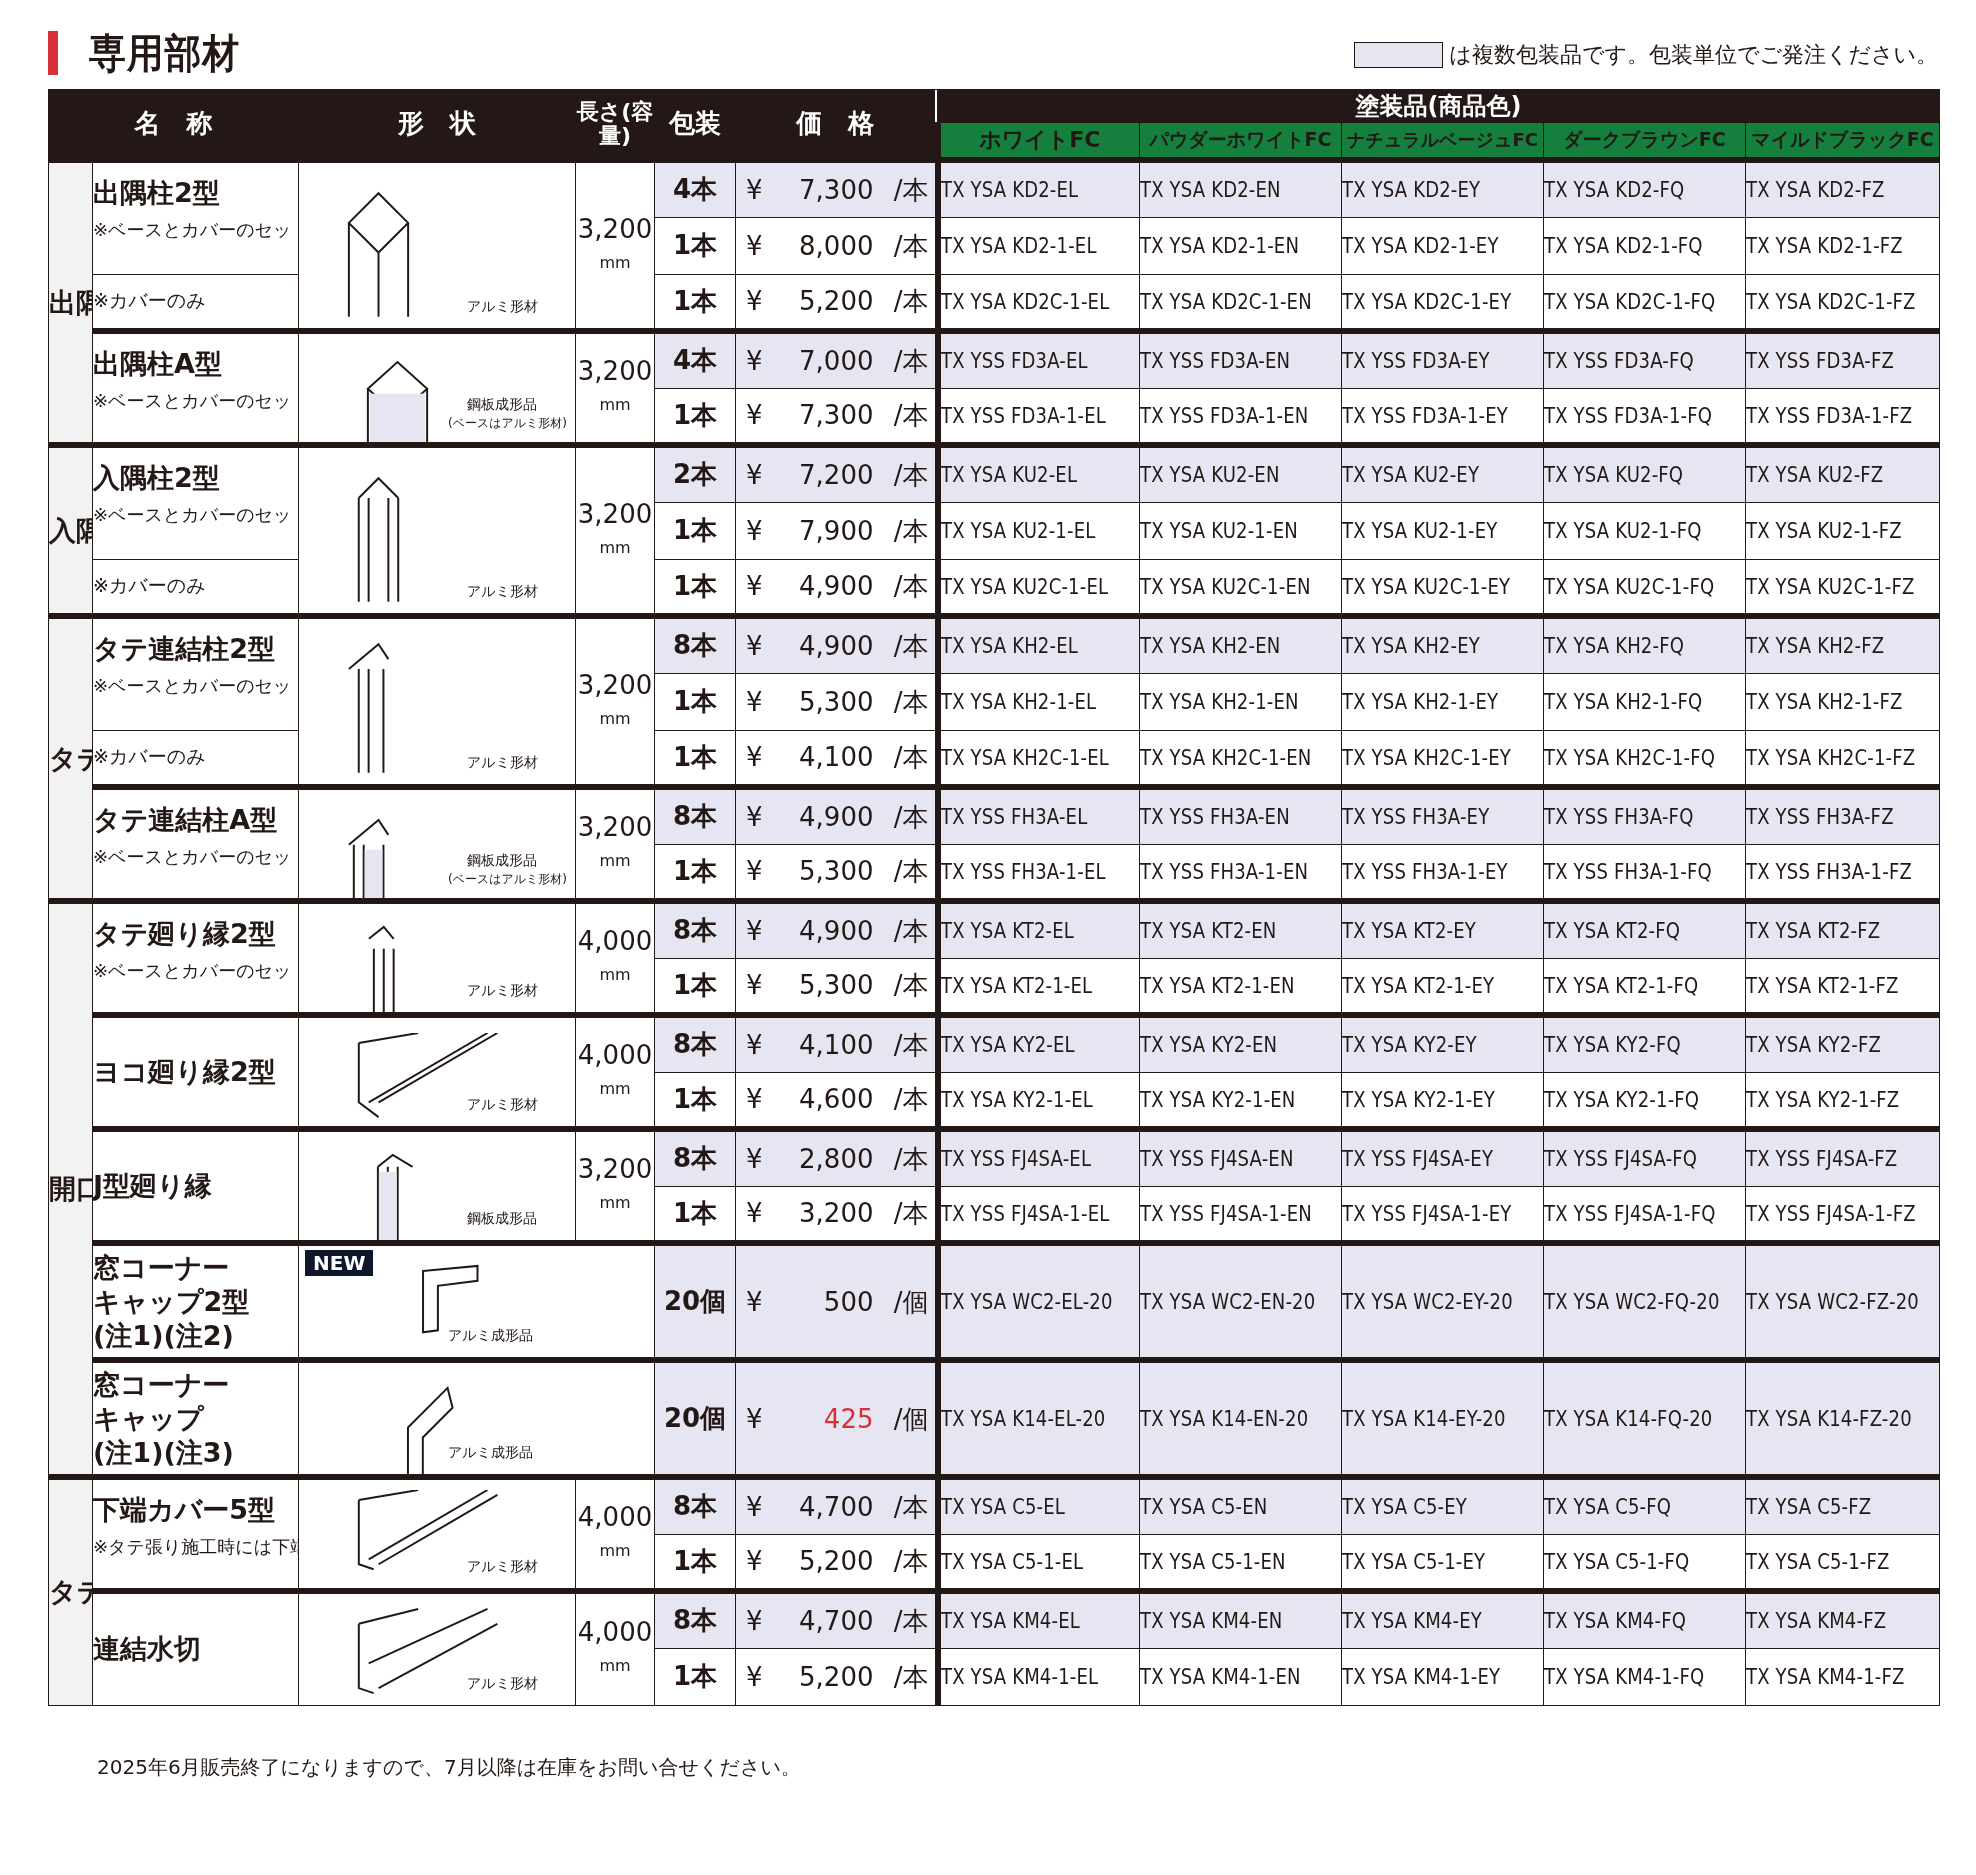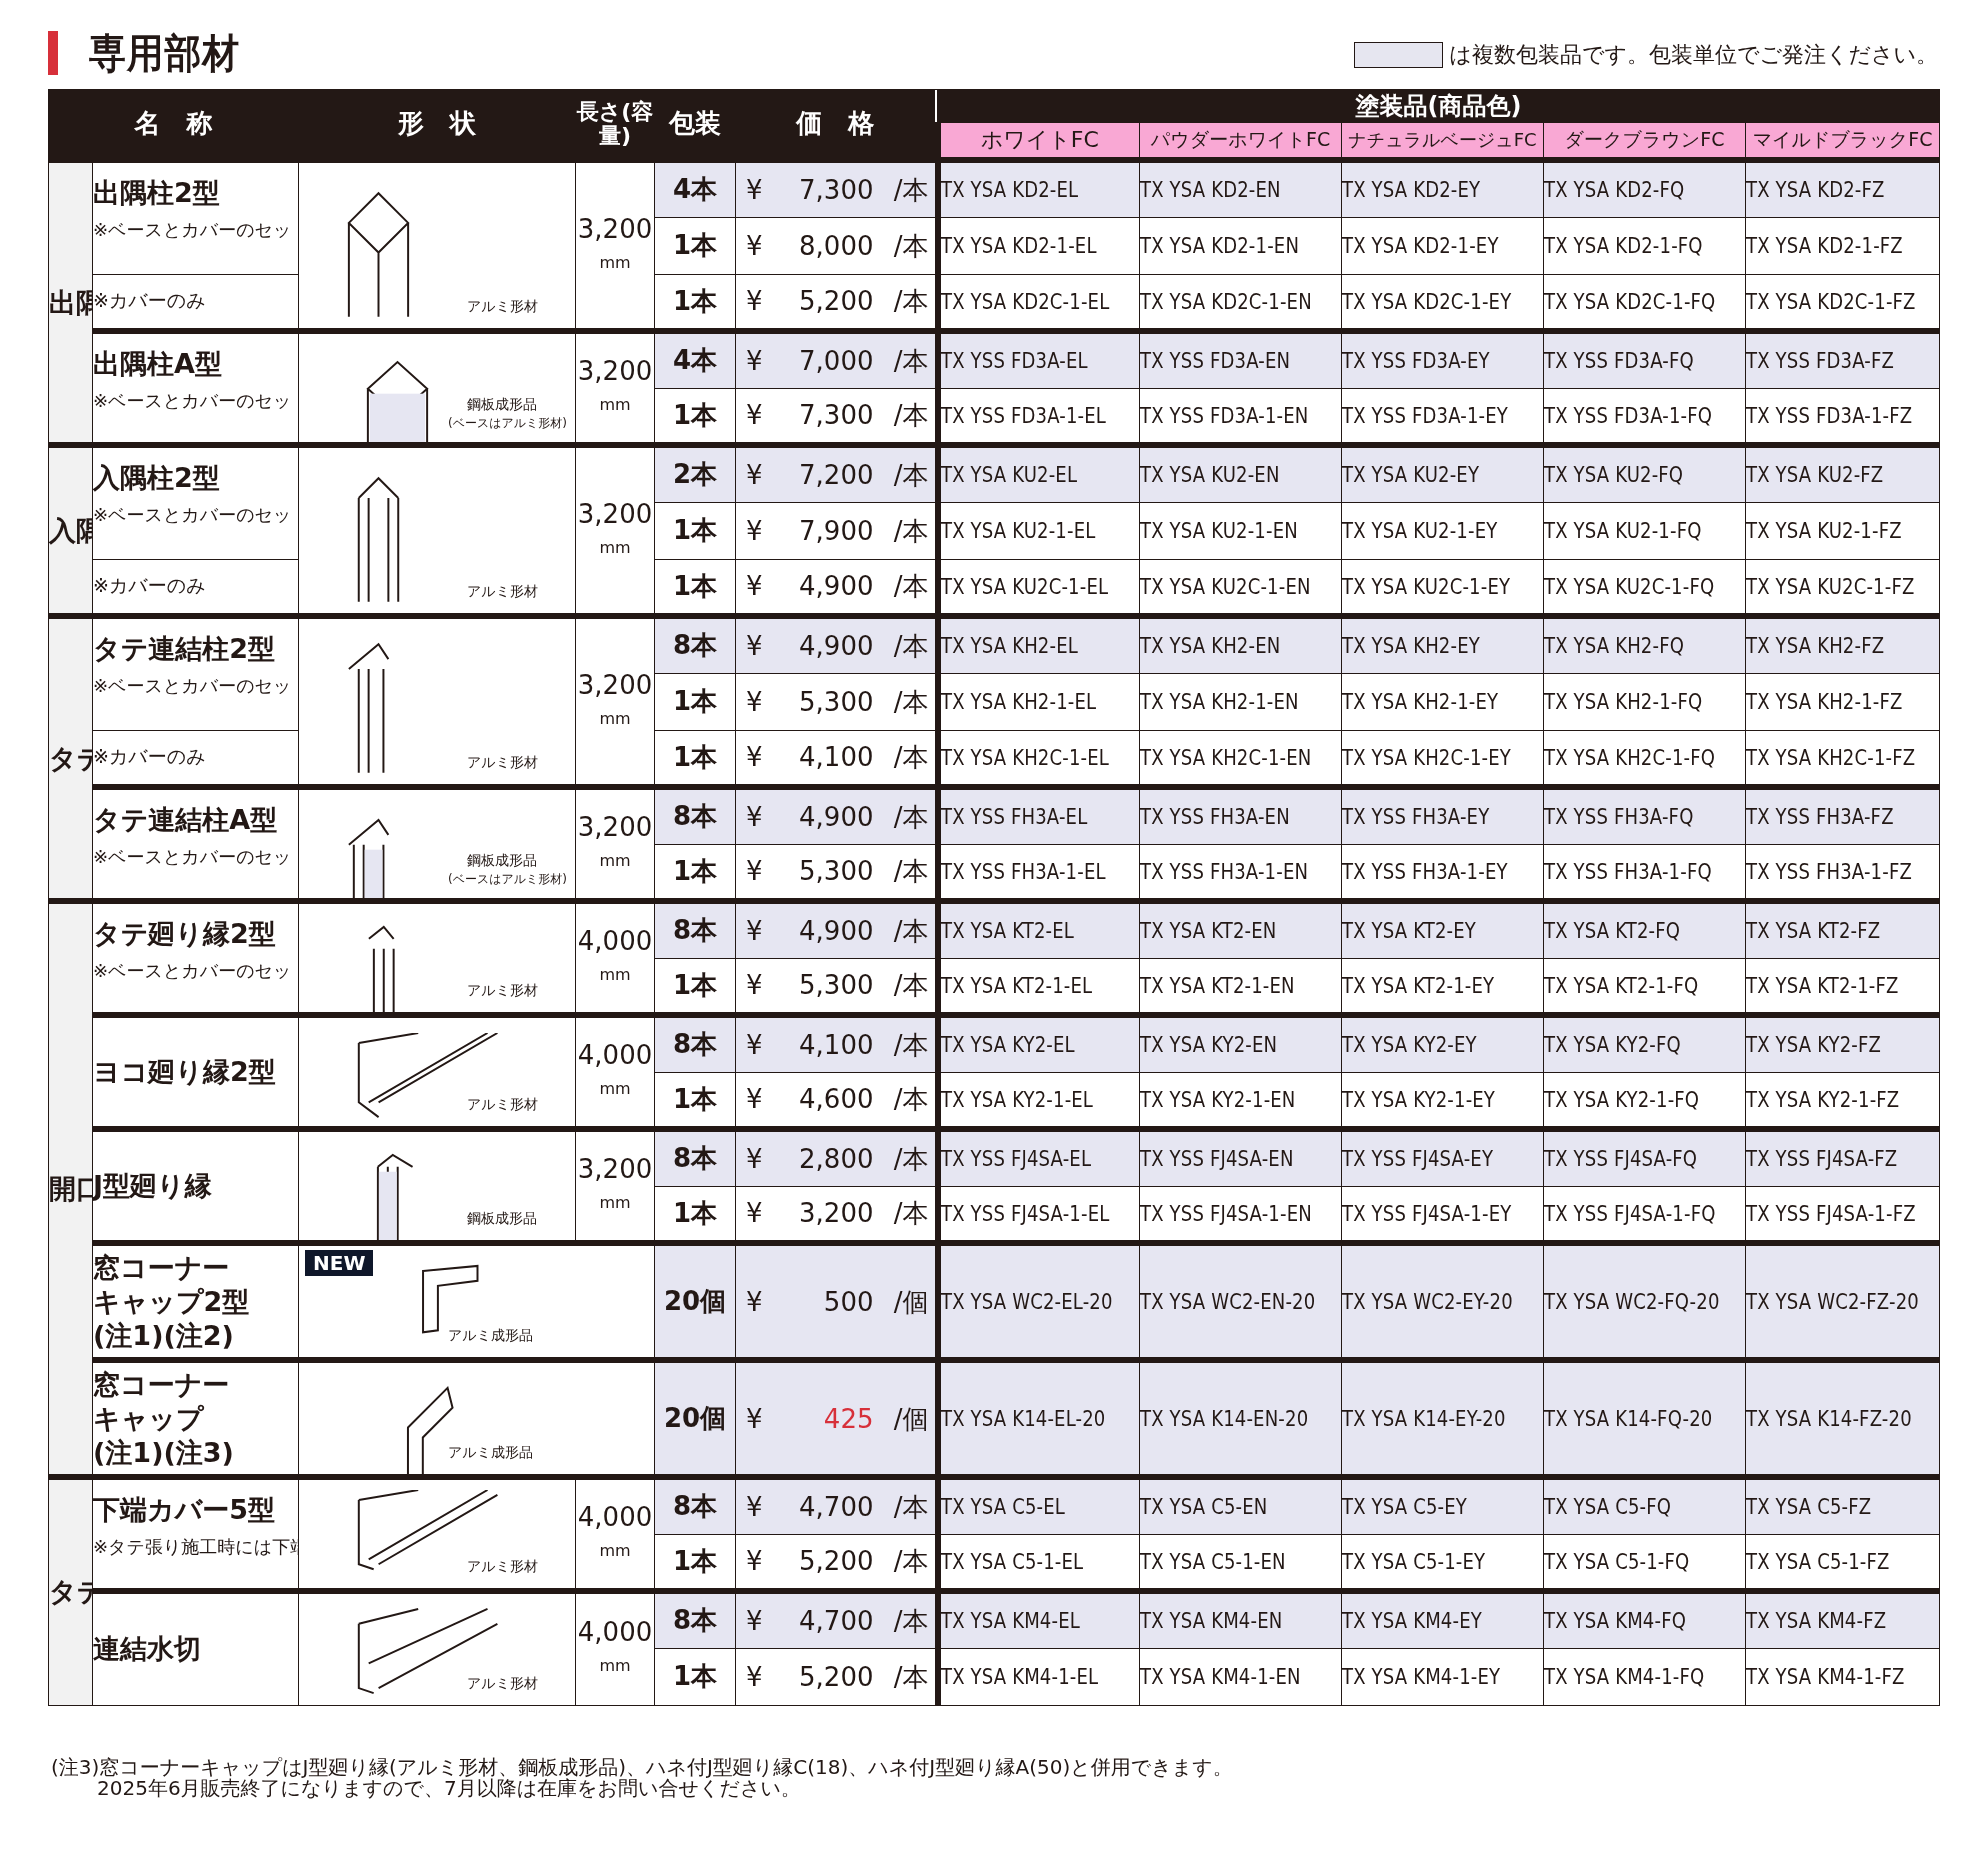--- a/index.html
+++ b/index.html
@@ -6,21 +6,21 @@
   body { width:1976px; height:1875px; position:relative; overflow:hidden;
          font-family:"DejaVu Sans","Liberation Sans",sans-serif; color:#231815; }
   .title-bar { position:absolute; left:48px; top:31px; width:10px; height:44px; background:#d7303a; }
   .title { position:absolute; left:89px; top:26px; font-size:40px; font-weight:bold; letter-spacing:1px; transform:scaleX(0.92); transform-origin:left; }
   .legend { position:absolute; right:38px; top:40px; display:flex; align-items:center; font-size:22px; }
   .legend .swatch { width:87px; height:24px; background:#e6e6f0; border:1px solid #231815; margin-right:6px; }
   table.main { position:absolute; left:48px; top:89px; border-collapse:collapse; table-layout:fixed; width:1891px; }
   table.main td, table.main th { border:1px solid #231815; padding:0; overflow:hidden; white-space:nowrap; }
   th { background:#231815; color:#fff; font-weight:bold; font-size:26px; }
   th.small { font-size:22px; line-height:24px; }
-  th.color-head { background:#f9a8d4; color:#231815; font-size:22px; font-weight:normal; height:34px; transform-origin:center; }
+  th.color-head { background:#15803d; color:#231815; font-size:22px; font-weight:bold; height:34px; transform-origin:center; }
   th.group-head { height:30px; font-size:24px; border-left:6px solid #fff; }
   td.sec { background:#f2f2f2; text-align:center; vertical-align:middle; font-weight:bold; font-size:27px; line-height:30px; white-space:normal; word-break:break-all; }
   td.name { vertical-align:top; padding:0 0 0 10px; white-space:normal; }
   td.name .n { font-size:27px; font-weight:bold; display:block; margin-top:12px; }
   td.name .note { font-size:18px; display:block; margin-top:8px; line-height:22px; }
   td.name.center { text-align:left; vertical-align:middle; padding:0; }
   td.name.center .n { margin:0; line-height:34px; }
   td.name.mid { vertical-align:middle; }
   td.name.mid .n { margin-top:0; }
   td.sub { vertical-align:middle; padding-left:10px; font-size:19px; }
@@ -553,16 +553,15 @@
         <td class="code first-color"><span>TX YSA KM4-1-EL</span></td>
         <td class="code"><span>TX YSA KM4-1-EN</span></td>
         <td class="code"><span>TX YSA KM4-1-EY</span></td>
         <td class="code"><span>TX YSA KM4-1-FQ</span></td>
         <td class="code"><span>TX YSA KM4-1-FZ</span></td>
       </tr>
     </tbody>
 </table>
 
 <div class="notes">
-  <div>(注3)窓コーナーキャップはJ型廻り縁(アルミ形材、鋼板成形品)、ハネ付J型廻り縁C(18)、ハネ付J型廻り縁A(50)と併用できます。</div>
   <div class="indent">2025年6月販売終了になりますので、7月以降は在庫をお問い合せください。</div>
 </div>
 
 
 </body></html>

